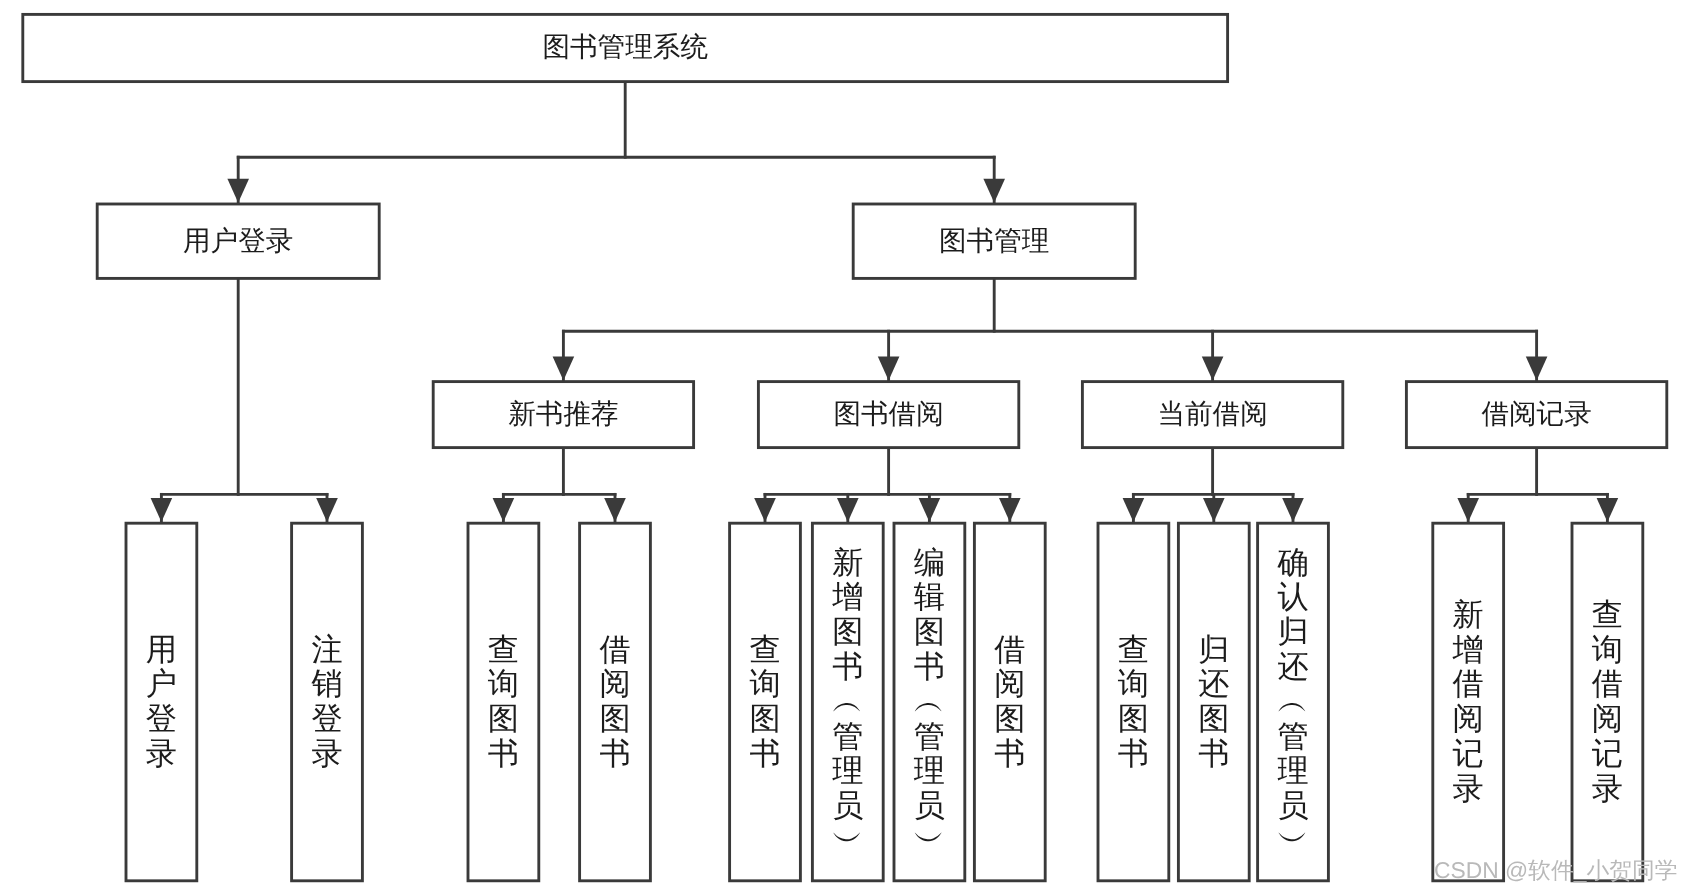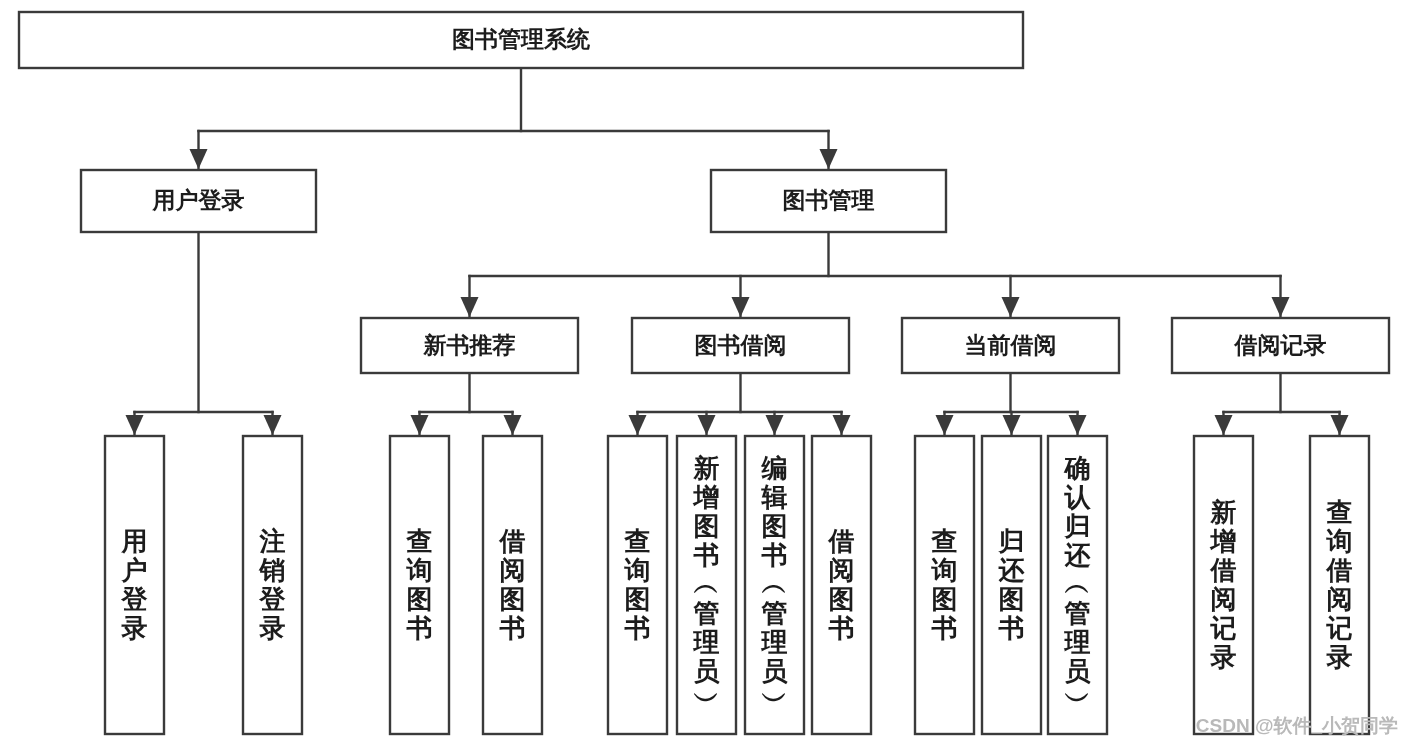--- a/index.html
+++ b/index.html
@@ -9,21 +9,20 @@
   }
   body {
     font-family: "Liberation Sans", "DejaVu Sans", sans-serif;
   }
   #diagram-root {
     position: relative;
     width: 1405px;
     height: 747px;
     background: #ffffff;
     overflow: hidden;
-    font-weight: bold;
   }
   svg.diagram-svg {
     position: absolute;
     left: 0;
     top: 0;
     width: 1405px;
     height: 747px;
     display: block;
   }
   .node-box {

